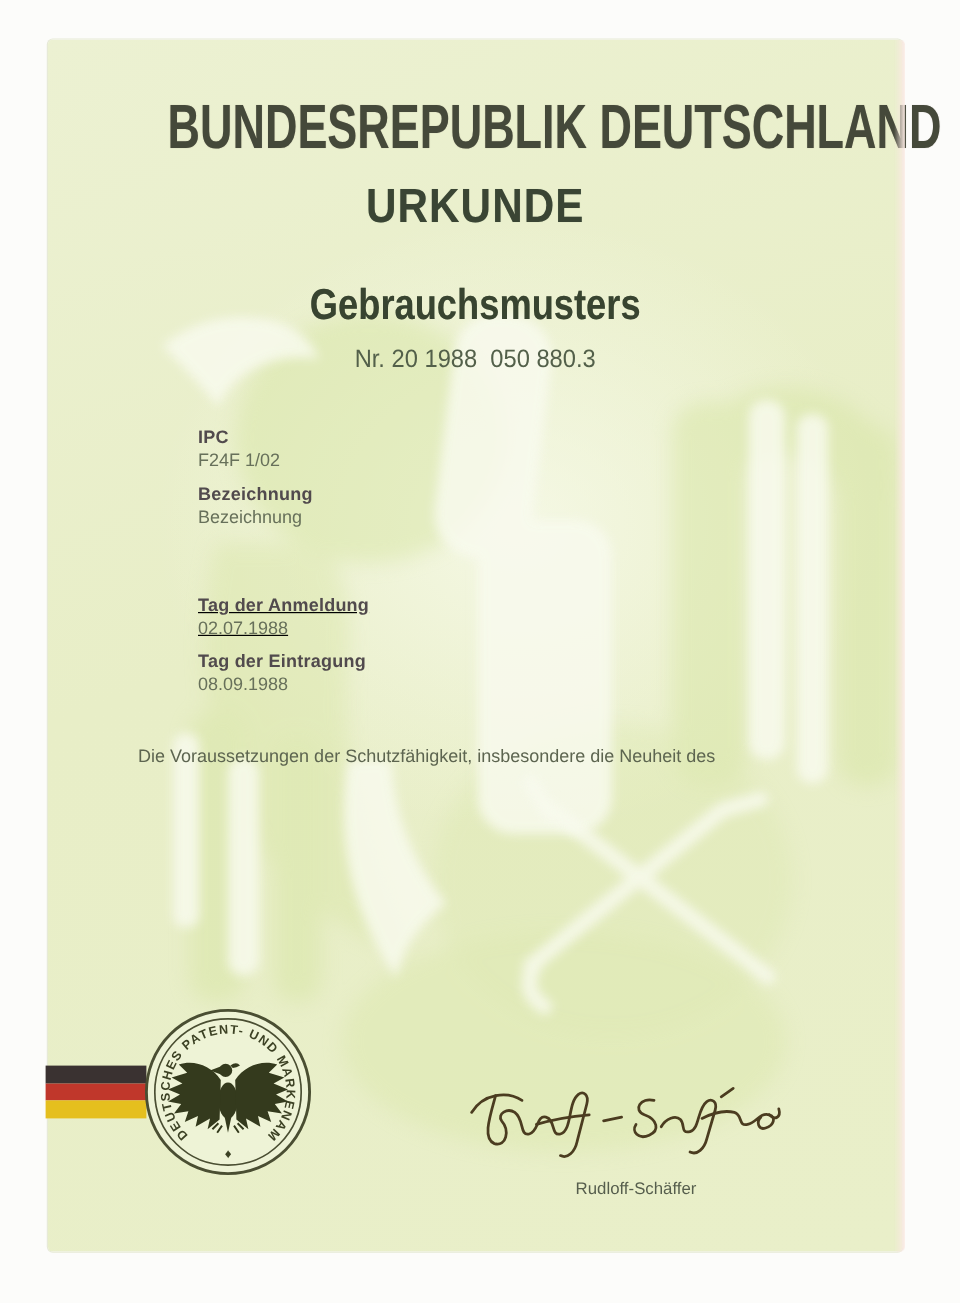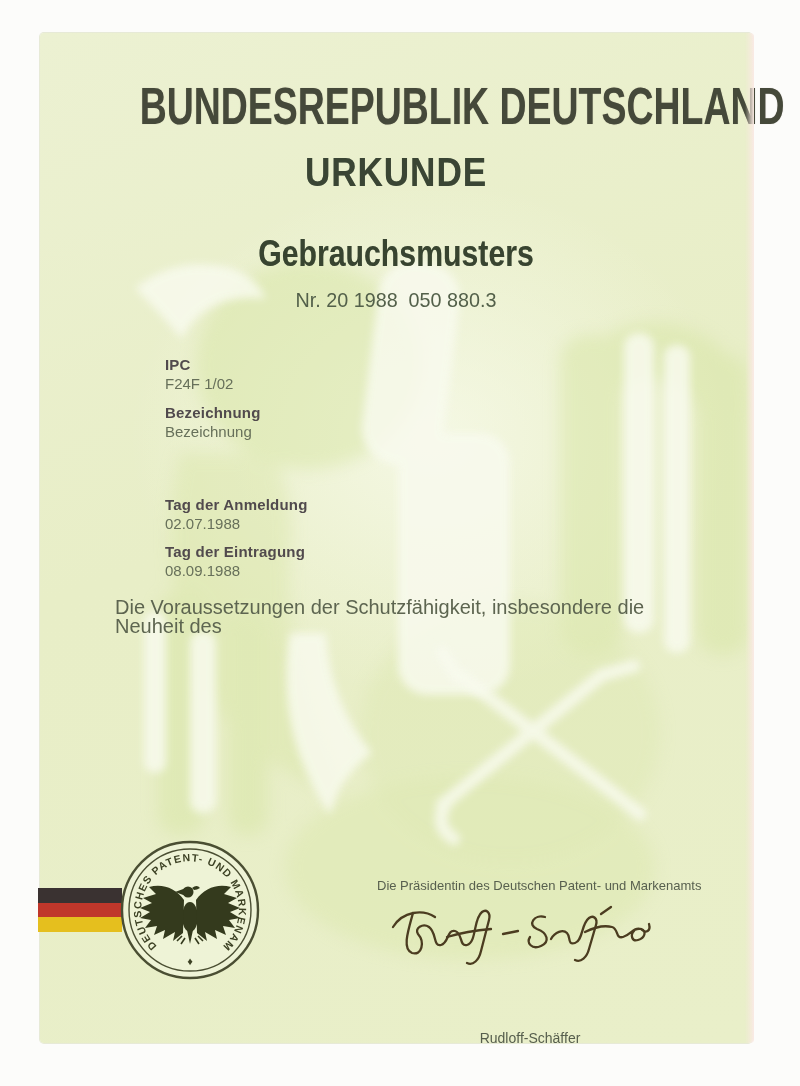--- a/index.html
+++ b/index.html
@@ -41,31 +41,31 @@
   .subject{
     top:200px;font-size:36px;font-weight:bold;color:#384430;
     transform:scaleX(.84);white-space:nowrap;text-shadow:0 0 .6px rgba(56,68,48,.4);
   }
   .number{top:255px;font-size:21px;color:#53604a;white-space:pre;transform:scaleX(.94);}
 
   .fields{position:absolute;left:125px;top:0;}
   .field{position:absolute;left:0;white-space:nowrap;}
   .field .lbl{font-size:15px;font-weight:bold;color:#514a4d;letter-spacing:.2px;}
   .field .val{font-size:15px;color:#67705a;margin-top:2px;}
-  .f0{top:323px;} .f1{top:371px;} .f2{top:417px;} .f3{top:463px;} .f4{top:510px;}
+  .f0{top:323px;} .f1{top:371px;} .f2{top:417px;} .f3{top:463px;text-decoration:underline;} .f4{top:510px;}
 
   .notice{
-    position:absolute;left:75px;top:565px;width:540px;
-    font-size:20px;line-height:18.5px;color:#5d6550;
+    position:absolute;left:75px;top:589px;width:540px;
+    font-size:15px;line-height:18.5px;color:#5d6550;
   }
 
   .president{position:absolute;left:337px;top:845px;font-size:13px;color:#58604f;white-space:nowrap;}
   .sig-wrap{position:absolute;left:345px;top:862px;width:270px;height:78px;}
   .signer{position:absolute;left:380px;top:949px;width:220px;text-align:center;
-          font-size:14px;color:#565e4d;margin-top:48px;}
+          font-size:14px;color:#565e4d;}
 
   .flag{position:absolute;left:-2px;top:855px;width:84px;height:44px;}
   .flag .stripe{width:100%;height:15px;}
   .flag .stripe.mid{height:14px;}
 
   .seal{position:absolute;left:78px;top:805px;width:144px;height:144px;}
   .seal text{font-family:"Liberation Sans","DejaVu Sans",sans-serif;}
 </style>
 </head>
 <body>
@@ -164,21 +164,20 @@
         <circle cx="-2" cy="-18" r="5.5"></circle>
         <path d="M-4,-22 L-15,-18 L-4,-14 Z"></path>
         <path d="M2,-22 Q7,-26 10,-22 Q7,-20 4,-20 Z"></path>
         <path d="M-6,-10 C-14,-22 -28,-27 -41,-23 L-34,-16 L-47,-12 L-38,-7 L-50,-2 L-40,2 L-50,8 L-39,10 L-45,18 L-33,16 L-36,25 L-25,20 L-27,29 L-15,22 L-17,31 L-7,23 Z"></path>
         <path d="M6,-10 C14,-22 28,-27 41,-23 L34,-16 L47,-12 L38,-7 L50,-2 L40,2 L50,8 L39,10 L45,18 L33,16 L36,25 L25,20 L27,29 L15,22 L17,31 L7,23 Z"></path>
         <path d="M-3,20 L0,34 L3,20 Z"></path>
         <path d="M-8,26 l-5,5 M-5,28 l-4,6 M8,26 l5,5 M5,28 l4,6" stroke="#343a1d" stroke-width="1.6" fill="none"></path>
       </g>
     </svg>
 
-    <div class="president">Die Präsidentin des Deutschen Patent- und Markenamts</div>
     <svg class="sig-wrap" viewBox="0 0 270 78">
       <g fill="none" stroke="#4b3c20" stroke-width="2.3" stroke-linecap="round" stroke-linejoin="round">
         <path d="M8,32 C18,16 38,14 50,22"></path>
         <path d="M28,18 C23,36 17,54 27,58 C37,61 40,47 33,39 C29,33 38,28 44,32 C52,38 48,52 56,50 C64,48 62,34 70,36 C78,38 74,52 82,50 C92,47 88,24 97,17 C101,14 106,17 104,25 L96,56 C94,65 88,71 82,68"></path>
         <path d="M62,42 Q82,36 106,34"></path>
         <path d="M118,39 L133,36"></path>
         <path d="M160,22 C149,19 142,30 152,34 C163,38 165,47 156,51 C147,55 141,48 145,42"></path>
         <path d="M166,44 C170,37 178,34 182,38 C186,42 182,50 190,48 C198,46 196,29 204,23 C208,20 213,23 211,30 L204,54 C202,62 196,68 190,65"></path>
         <path d="M200,37 C210,32 219,30 227,32 C234,34 230,44 238,42 C246,40 248,32 256,34 C262,36 260,43 253,45 C247,47 245,40 249,36"></path>
         <path d="M216,19 L226,12"></path>

